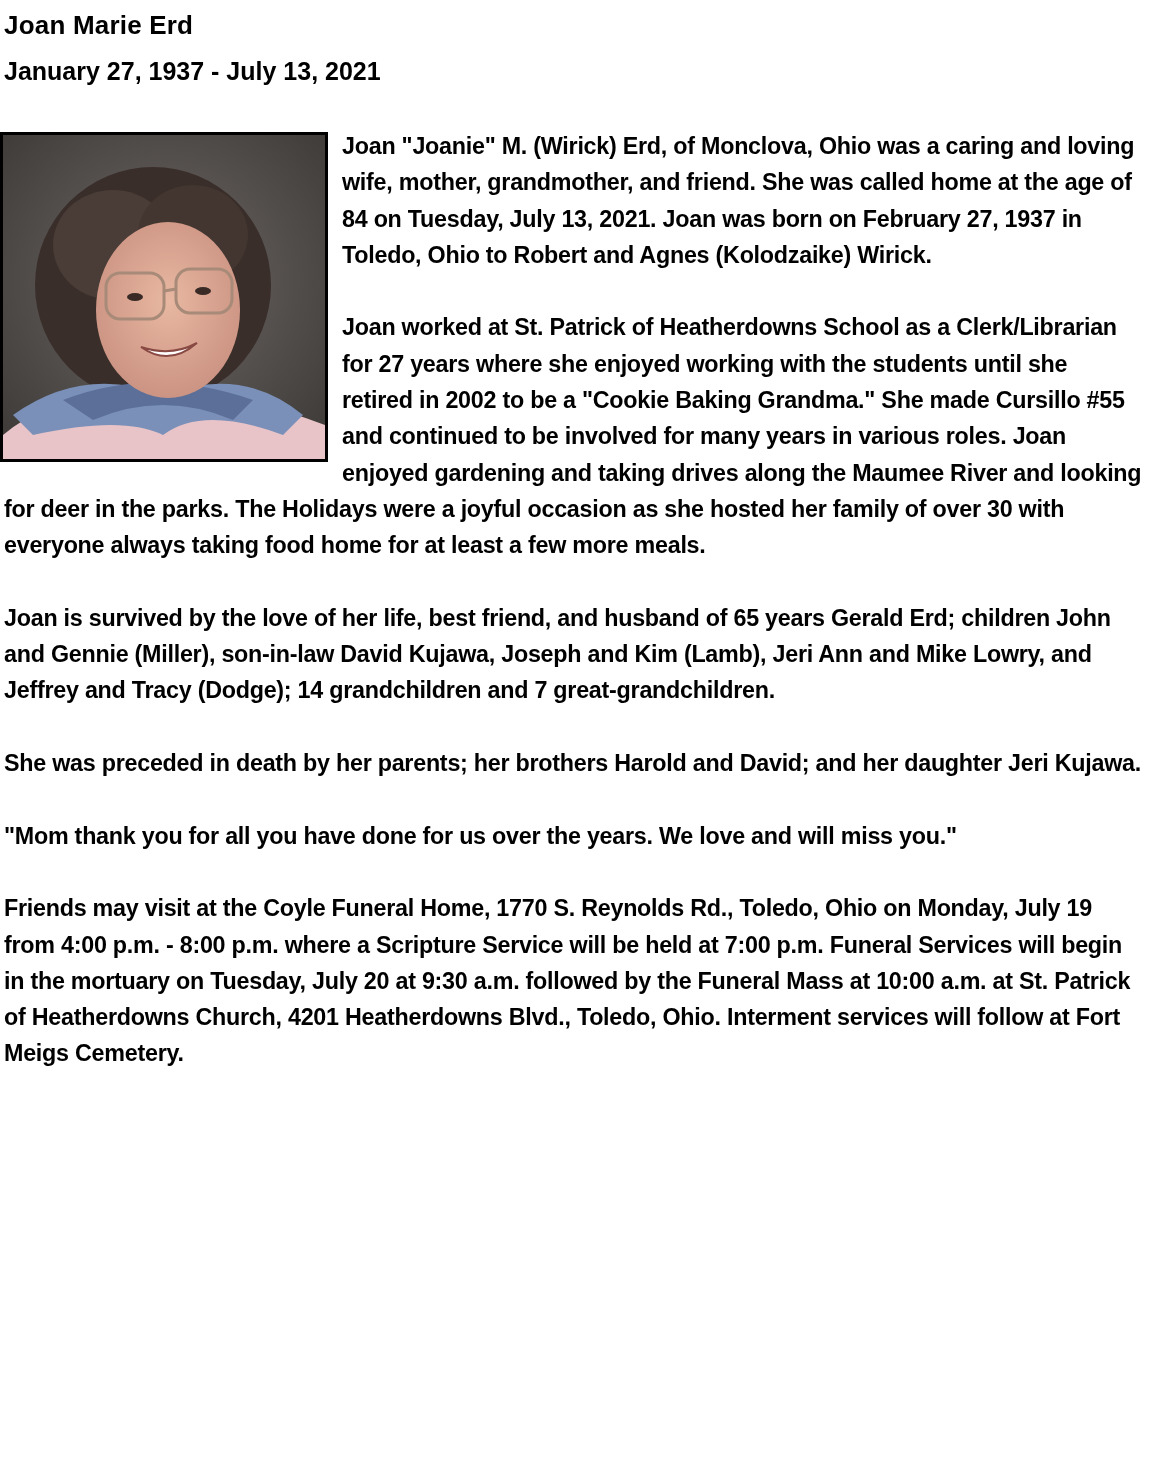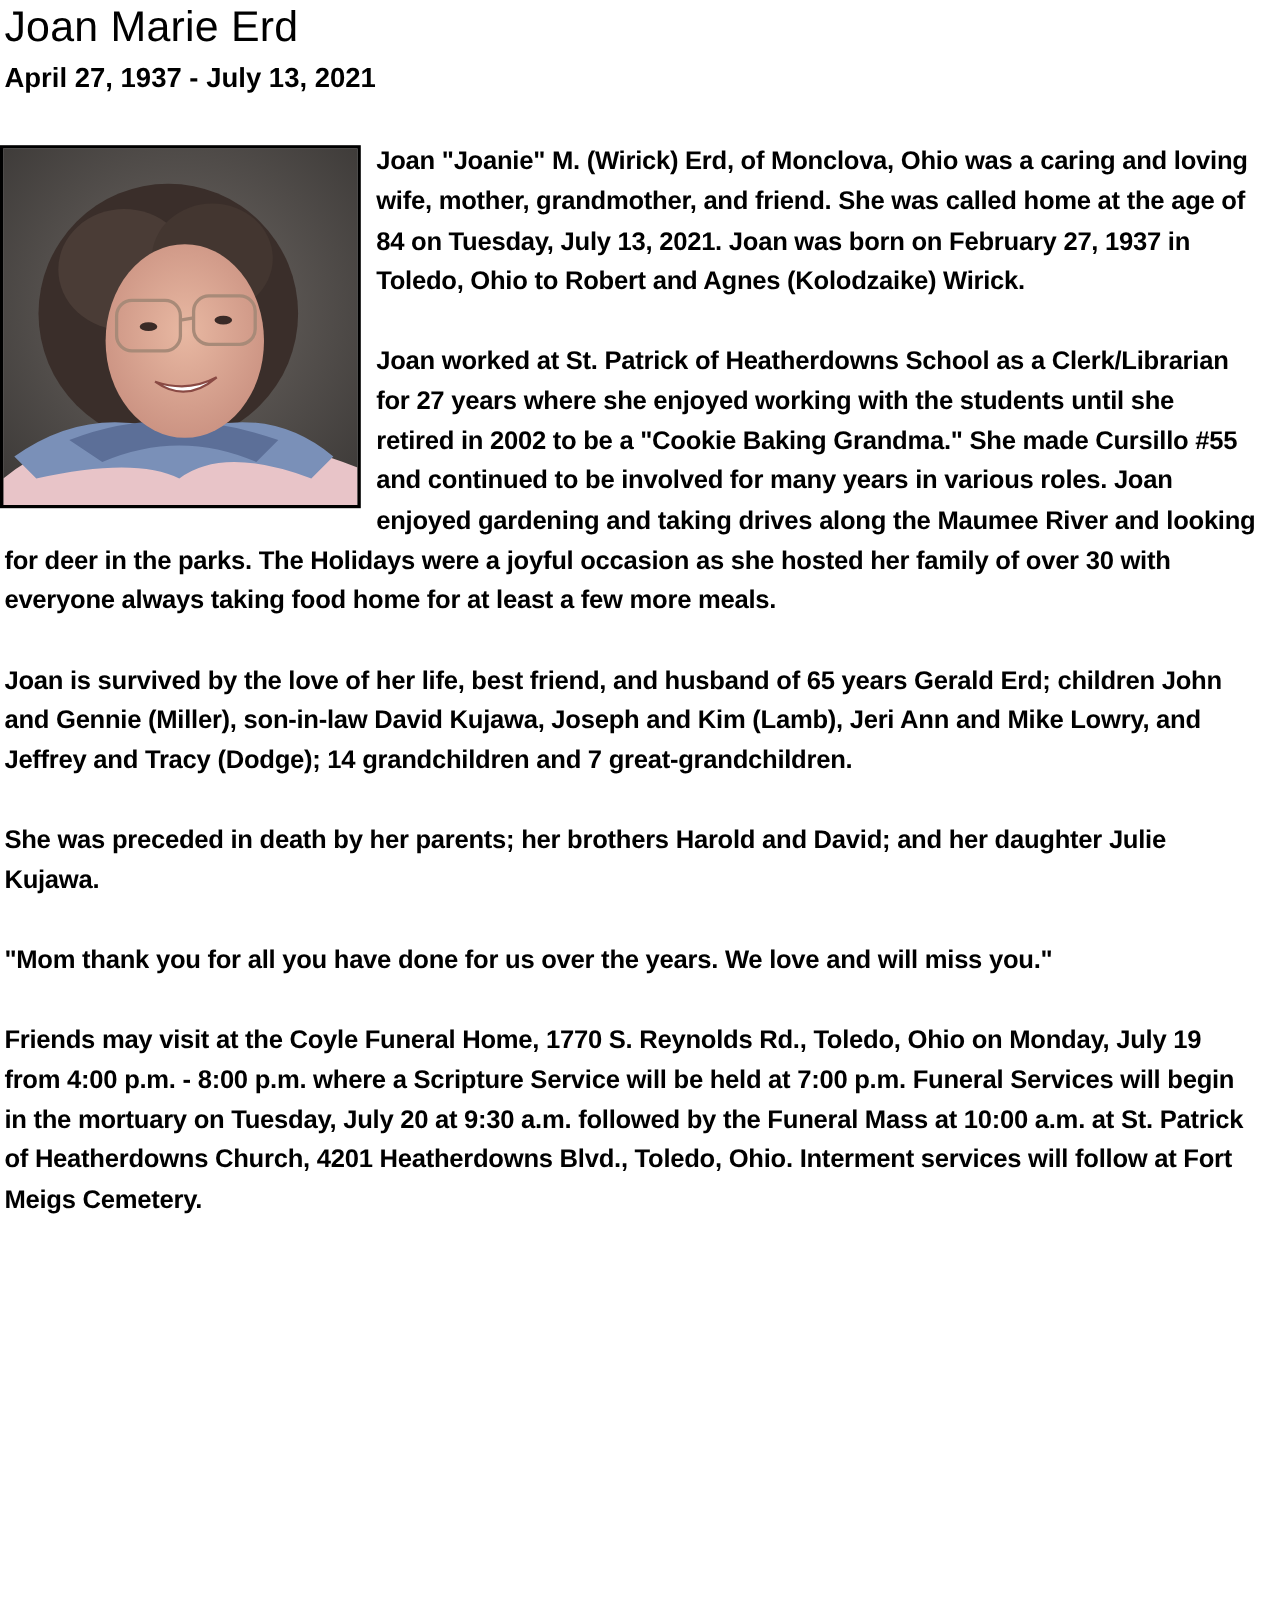--- a/index.html
+++ b/index.html
@@ -4,21 +4,21 @@
 <style>
   html, body { margin: 0; padding: 0; background: #ffffff; }
   body {
     width: 1152px; height: 1467px; overflow: hidden;
     font-family: "Liberation Sans", "DejaVu Sans", sans-serif;
     color: #000;
     position: relative;
   }
   .title {
     position: absolute; left: 4px; top: 4px;
-    font-size: 39px; font-weight: normal; margin: 0; line-height: 42px;
+    font-size: 26px; font-weight: bold; margin: 0; line-height: 42px;
     letter-spacing: 0.2px;
   }
   .dates {
     position: absolute; left: 4px; top: 54px;
     font-size: 25px; font-weight: bold; margin: 0; line-height: 34px;
   }
   .body {
     position: absolute; left: 4px; top: 128px; width: 1140px;
     font-size: 23.3px; font-weight: bold; line-height: 36.3px;
     letter-spacing: -0.25px;
@@ -31,21 +31,21 @@
     margin: 4px 14px 4px -4px;
     position: relative; overflow: hidden;
     background: radial-gradient(ellipse at 50% 50%, #6b6560 0%, #4a4644 55%, #3b3836 100%);
   }
   .photo svg { position: absolute; left: 0; top: 0; width: 100%; height: 100%; }
 </style>
 </head>
 <body>
 
 <h1 class="title">Joan Marie Erd</h1>
-<h2 class="dates">April 27, 1937 - July 13, 2021</h2>
+<h2 class="dates">January 27, 1937 - July 13, 2021</h2>
 
 <div class="body">
   <div class="photo" title="Portrait of Joan Marie Erd">
     <svg viewBox="0 0 322 324" preserveAspectRatio="none">
       <defs>
         <radialGradient id="bg" cx="50%" cy="45%" r="70%">
           <stop offset="0%" stop-color="#6e6864"></stop>
           <stop offset="100%" stop-color="#3d3a38"></stop>
         </radialGradient>
         <radialGradient id="skin" cx="50%" cy="45%" r="60%">
@@ -72,16 +72,16 @@
 
       <ellipse cx="132" cy="162" rx="8" ry="4" fill="#3a2a26"></ellipse>
       <ellipse cx="200" cy="156" rx="8" ry="4" fill="#3a2a26"></ellipse>
 
       <path d="M138 212 Q166 232 194 208 Q168 222 138 212 Z" fill="#ffffff" stroke="#8a4a44" stroke-width="2"></path>
     </svg>
   </div>
   <p>Joan "Joanie" M. (Wirick) Erd, of Monclova, Ohio was a caring and loving wife, mother, grandmother, and friend. She was called home at the age of 84 on Tuesday, July 13, 2021. Joan was born on February 27, 1937 in Toledo, Ohio to Robert and Agnes (Kolodzaike) Wirick.</p>
   <p>Joan worked at St. Patrick of Heatherdowns School as a Clerk/Librarian for 27 years where she enjoyed working with the students until she retired in 2002 to be a "Cookie Baking Grandma." She made Cursillo #55 and continued to be involved for many years in various roles. Joan enjoyed gardening and taking drives along the Maumee River and looking for deer in the parks. The Holidays were a joyful occasion as she hosted her family of over 30 with everyone always taking food home for at least a few more meals.</p>
   <p>Joan is survived by the love of her life, best friend, and husband of 65 years Gerald Erd; children John and Gennie (Miller), son-in-law David Kujawa, Joseph and Kim (Lamb), Jeri Ann and Mike Lowry, and Jeffrey and Tracy (Dodge); 14 grandchildren and 7 great-grandchildren.</p>
-  <p>She was preceded in death by her parents; her brothers Harold and David; and her daughter Julie Kujawa.</p>
+  <p>She was preceded in death by her parents; her brothers Harold and David; and her daughter Jeri Kujawa.</p>
   <p>"Mom thank you for all you have done for us over the years. We love and will miss you."</p>
   <p>Friends may visit at the Coyle Funeral Home, 1770 S. Reynolds Rd., Toledo, Ohio on Monday, July 19 from 4:00 p.m. - 8:00 p.m. where a Scripture Service will be held at 7:00 p.m. Funeral Services will begin in the mortuary on Tuesday, July 20 at 9:30 a.m. followed by the Funeral Mass at 10:00 a.m. at St. Patrick of Heatherdowns Church, 4201 Heatherdowns Blvd., Toledo, Ohio. Interment services will follow at Fort Meigs Cemetery.</p>
 </div>
 
 </body></html>

